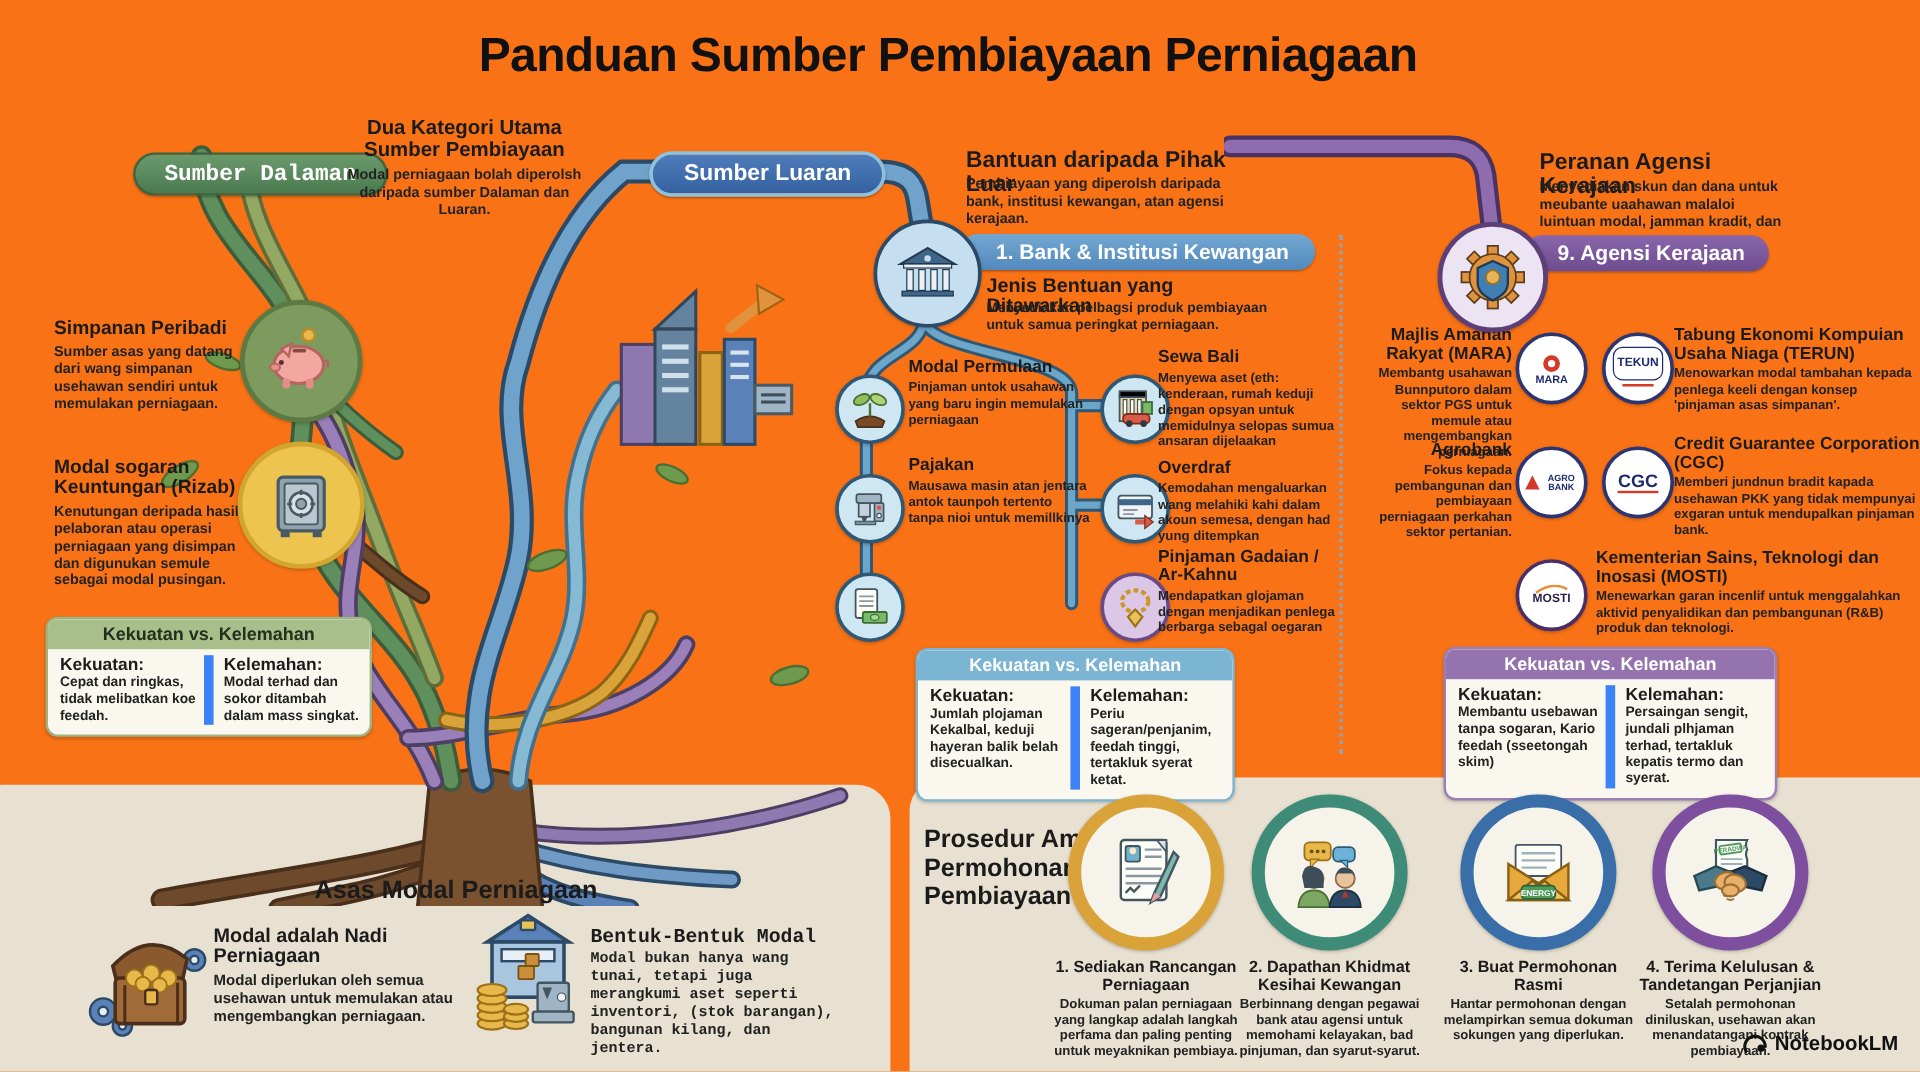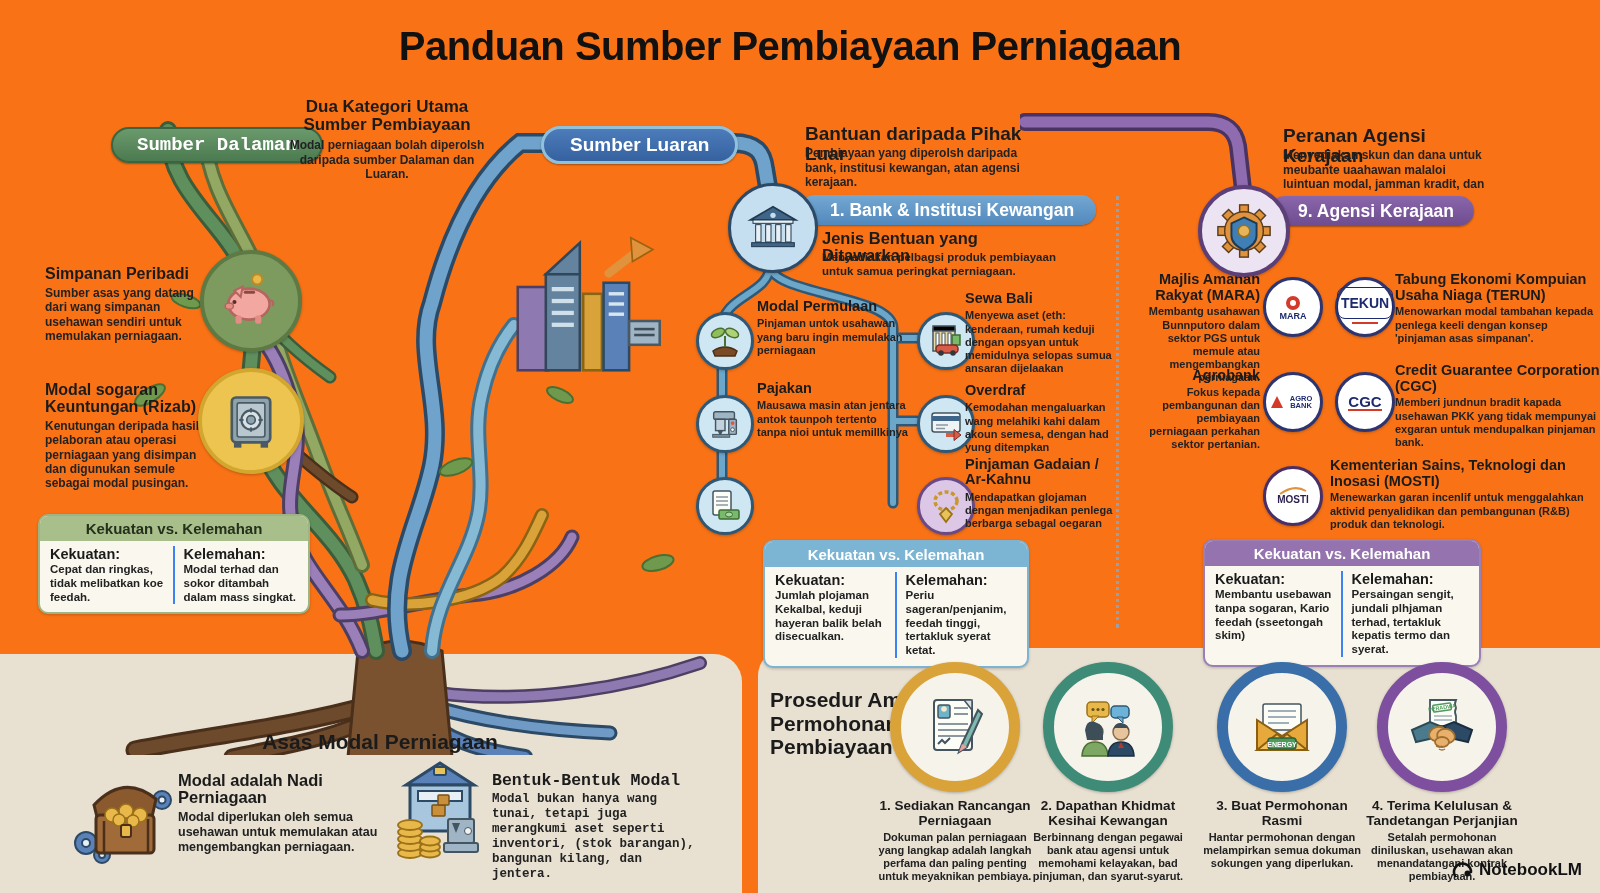--- a/index.html
+++ b/index.html
@@ -23,21 +23,21 @@
         border-radius:20px;box-shadow:0 1px 2px rgba(0,0,0,.35);}
   .pill-green{background:linear-gradient(#6a9a6c,#4c7a50);border:2px solid #3c6440;height:32px;padding:0 24px;font-size:19px;}
   .pill-blue{background:linear-gradient(#4d7cba,#35619f);border:3px solid #8fc0dc;height:32px;padding:0 26px;font-size:19px;}
   .pill-bank{background:linear-gradient(#74a8d2,#5289bd);height:30px;padding:0 22px 0 30px;font-size:17.5px;border-radius:17px;}
   .pill-agency{background:linear-gradient(#8a66aa,#6e4c90);height:30px;padding:0 20px 0 28px;font-size:17.5px;border-radius:17px;}
   
   .swot{border-radius:10px;background:#faf8ee;box-shadow:0 1px 3px rgba(0,0,0,.2);overflow:hidden;}
   .swot .hd{font-size:15px;font-weight:800;text-align:center;padding:4px 0;}
   .swot .bd{display:flex;padding:5px 8px 8px 10px;}
   .swot .cell{flex:1;padding-right:6px;}
-  .swot .cell+.cell{border-left:2px solid #3b82f6;padding-left:9px;padding-right:0;}
+  .swot .cell+.cell{border-left:8px solid #3b82f6;padding-left:9px;padding-right:0;}
   .swot .lab{font-size:14.5px;font-weight:800;margin-bottom:1px;}
   .swot .tx{font-size:11.5px;font-weight:700;line-height:1.2;color:#222;}
   .swot-green{border:2px solid #9fb483;}
   .swot-green .hd{background:#a9bf8b;color:#23301b;}
   .swot-blue{border:2px solid #7fb3d2;}
   .swot-blue .hd{background:#7cb4d3;color:#fff;}
   .swot-purple{border:2px solid #9b7fb5;}
   .swot-purple .hd{background:#9473ae;color:#fff;}
   
   .circ{border-radius:50%;display:flex;align-items:center;justify-content:center;box-shadow:0 1px 3px rgba(0,0,0,.25);}
@@ -390,21 +390,21 @@
     <div class="ag-body">Membantg usahawan Bunnputoro dalam sektor PGS untuk memule atau mengembangkan perniagaan.</div>
   </div>
   <div class="abs circ logo-circ" style="left:1263px;top:277px;">
     <svg width="20" height="18" viewBox="0 0 20 18">
         <circle cx="10" cy="9" r="7" fill="#d43a2a"></circle>
         <circle cx="10" cy="9" r="3" fill="#fff"></circle>
       </svg>
     <span style="font-size:9px;">MARA</span>
   </div>
   <div class="abs circ logo-circ" style="left:1335px;top:277px;">
-    <span style="font-size:14px;border:1.5px solid #1e2a6e;border-radius:8px;padding:8px 3px;">TEKUN</span>
+    <span style="font-size:10px;border:1.5px solid #1e2a6e;border-radius:8px;padding:8px 3px;">TEKUN</span>
     <svg width="30" height="8" viewBox="0 0 30 8">
         <line x1="2" y1="4" x2="28" y2="4" stroke="#d43a2a" stroke-width="2"></line>
       </svg>
   </div>
   <div class="abs" style="left:1395px;top:272px;width:205px;">
     <div class="ag-title">Tabung Ekonomi Kompuian Usaha Niaga (TERUN)</div>
     <div class="ag-body">Menowarkan modal tambahan kepada penlega keeli dengan konsep 'pinjaman asas simpanan'.</div>
   </div>
 
   <div class="abs ag-right" style="left:1136px;top:368px;width:124px;">

